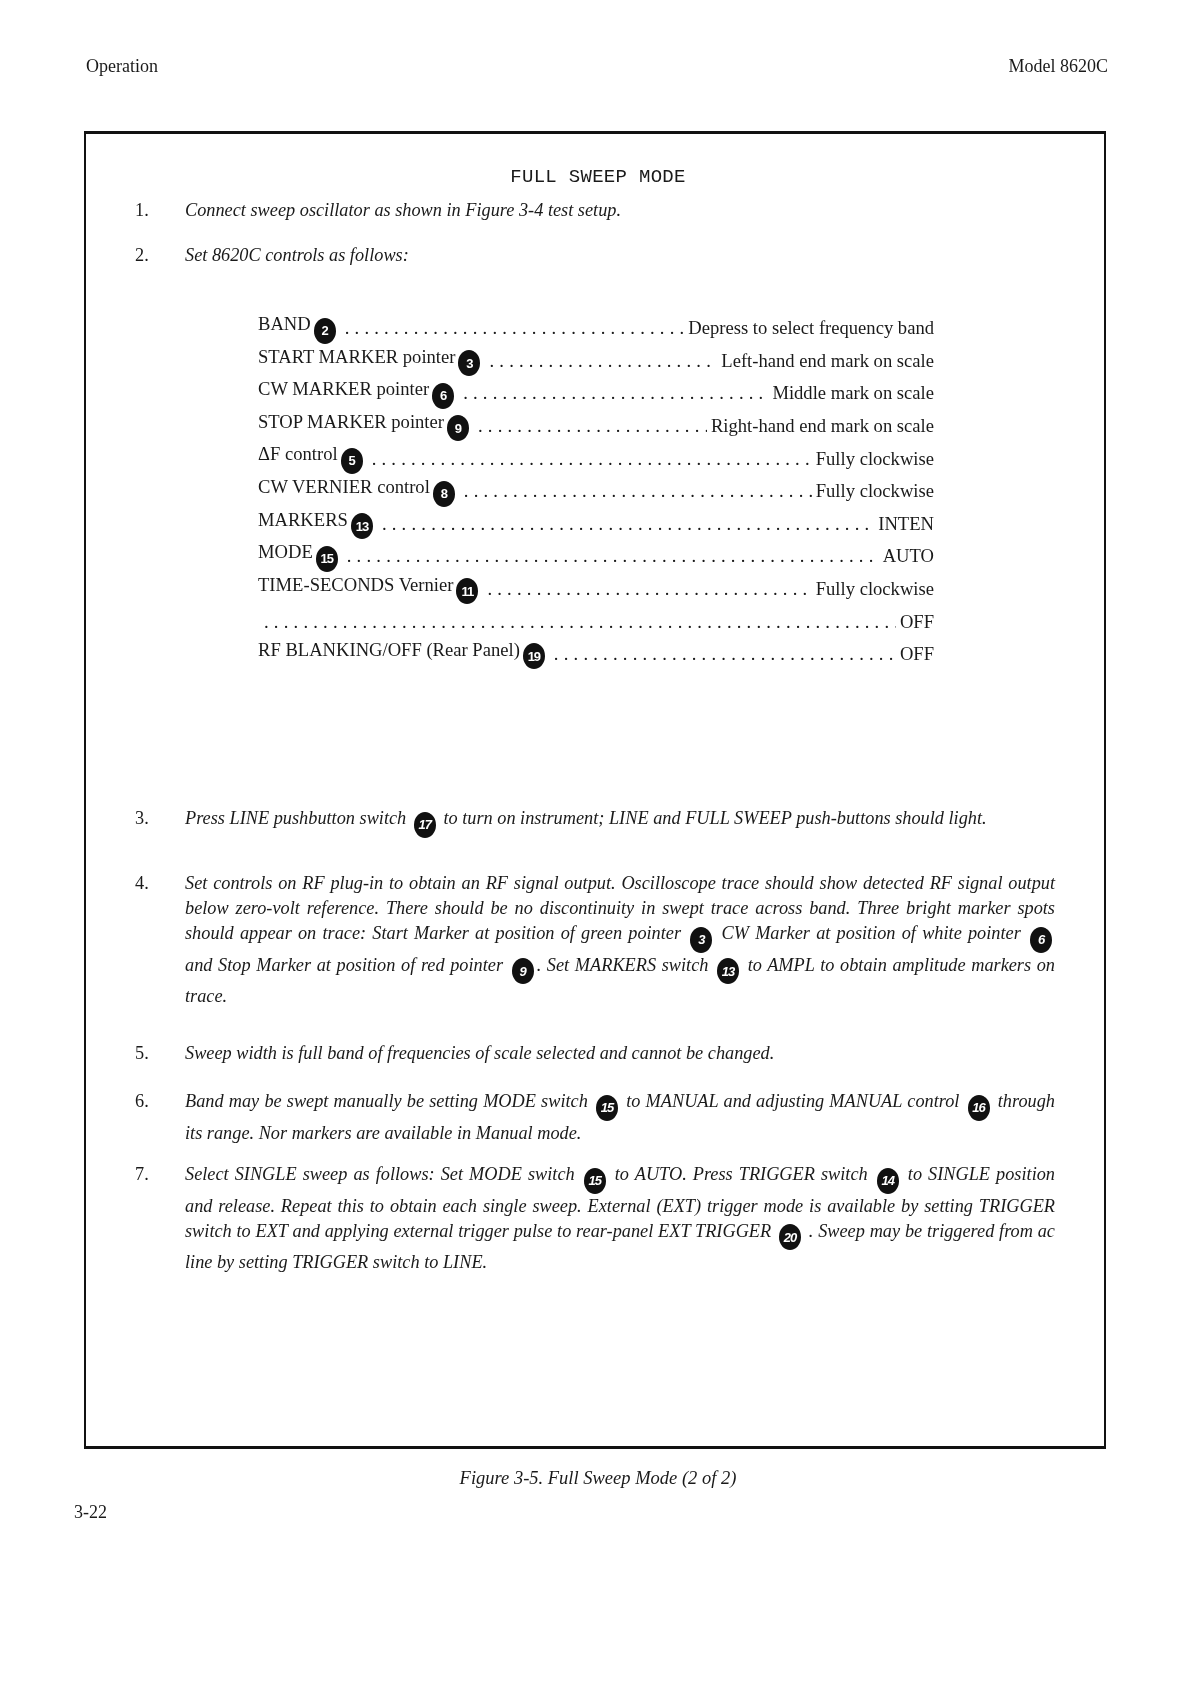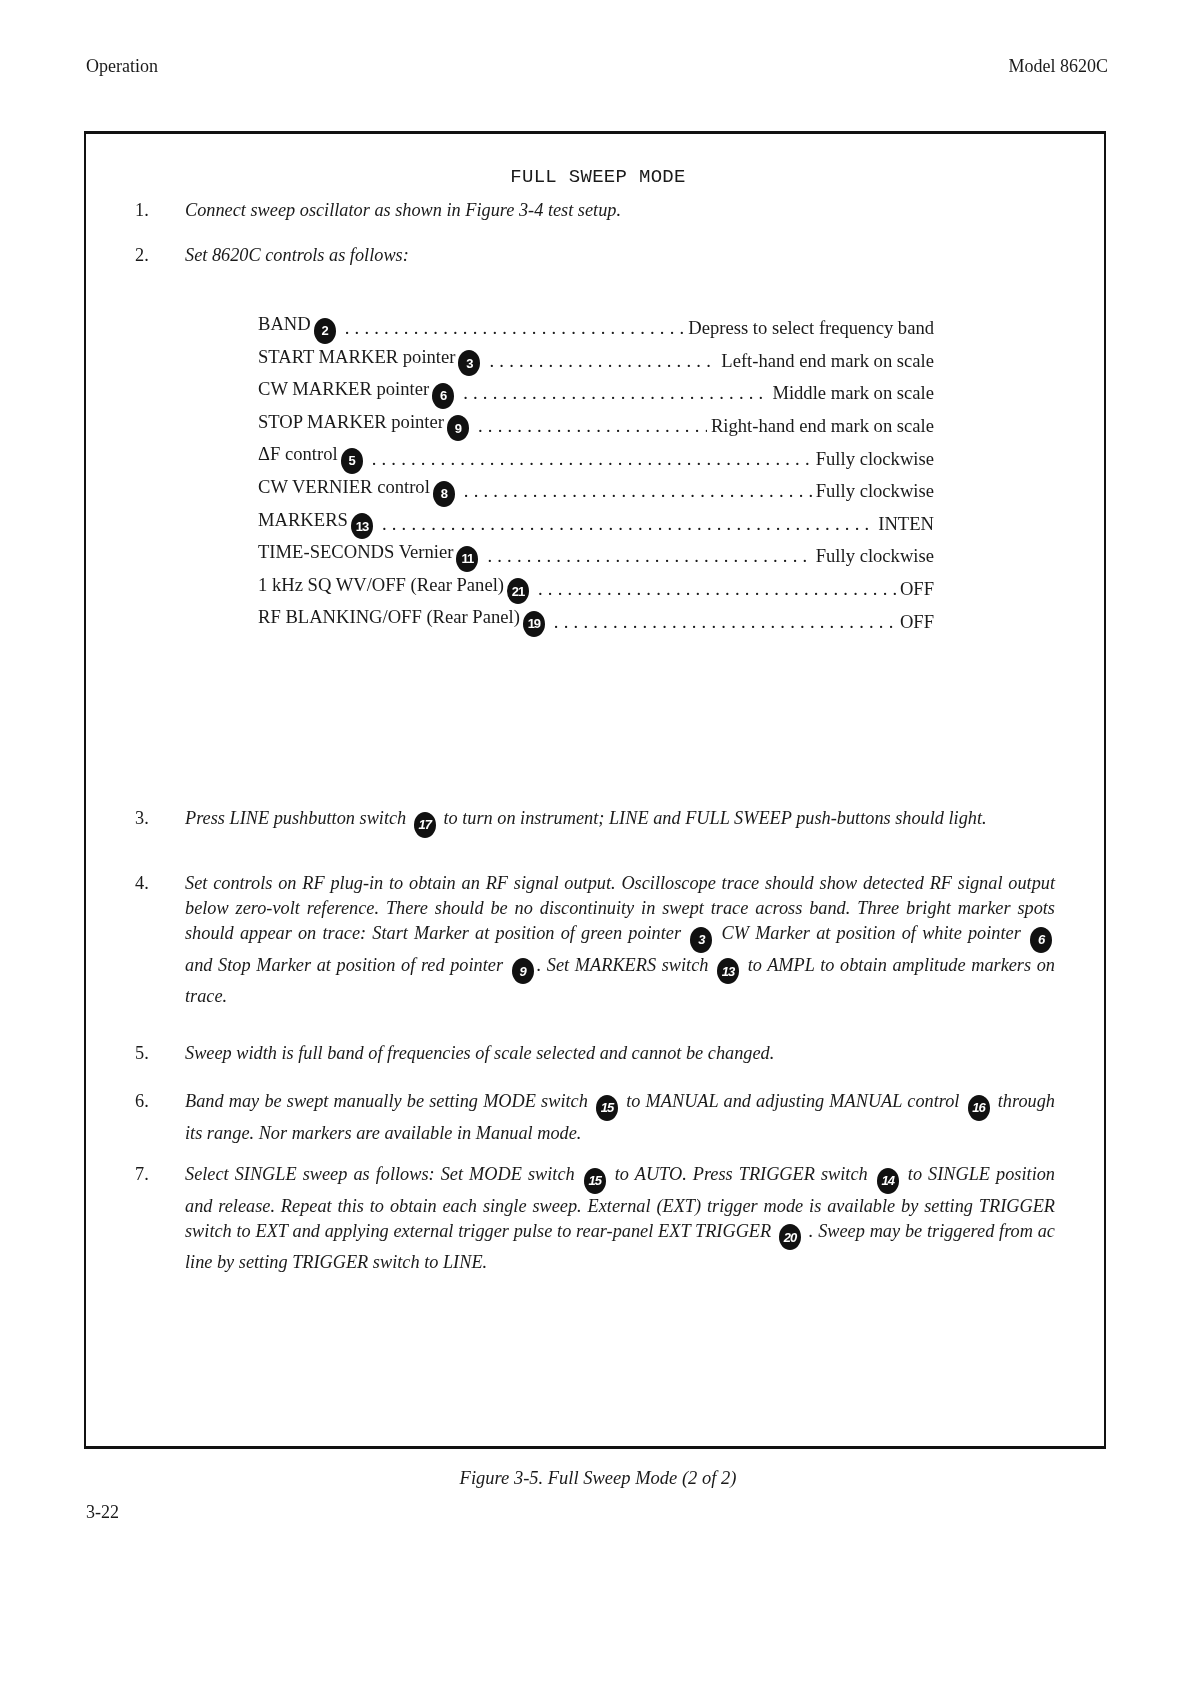--- a/index.html
+++ b/index.html
@@ -41,21 +41,21 @@
     display: inline-flex; align-items: center; justify-content: center;
     width: 22px; height: 26px; border-radius: 50%; background: #111; color: #fff;
     font-family: "Liberation Sans Narrow", "Liberation Sans", "DejaVu Sans", sans-serif;
     font-size: 13px; font-weight: bold; letter-spacing: -1px; vertical-align: -5px; margin: 0 3px;
   }
 
   .caption {
     position: absolute; left: 0; right: 0; top: 1468px; text-align: center;
     font-style: italic; font-size: 18.5px;
   }
-  .pagenum { position: absolute; left: 86px; top: 1502px; font-size: 18px; }
+  .pagenum { position: absolute; left: 74px; top: 1502px; font-size: 18px; }
 </style>
 </head>
 <body>
 
 <div class="hdr hdr-left">Operation</div>
 <div class="hdr hdr-right">Model 8620C</div>
 
 <div class="frame"></div>
 
 <div class="title">FULL SWEEP MODE</div>
@@ -100,26 +100,30 @@
     <span class="lbl"><span>CW VERNIER control</span><span class="badge">8</span></span>
     <span class="dots"></span>
     <span class="val">Fully clockwise</span>
   </div>
   <div class="srow">
     <span class="lbl"><span>MARKERS</span><span class="badge">13</span></span>
     <span class="dots"></span>
     <span class="val">INTEN</span>
   </div>
   <div class="srow">
+    <span class="lbl"><span>MODE</span><span class="badge">15</span></span>
+    <span class="dots"></span>
+    <span class="val">AUTO</span>
+  </div>
+  <div class="srow">
     <span class="lbl"><span>TIME-SECONDS Vernier</span><span class="badge">11</span></span>
     <span class="dots"></span>
     <span class="val">Fully clockwise</span>
   </div>
   <div class="srow">
-    <span class="lbl"><span>1 kHz SQ WV/OFF (Rear Panel)</span><span class="badge">21</span></span>
     <span class="dots"></span>
     <span class="val">OFF</span>
   </div>
   <div class="srow">
     <span class="lbl"><span>RF BLANKING/OFF (Rear Panel)</span><span class="badge">19</span></span>
     <span class="dots"></span>
     <span class="val">OFF</span>
   </div>
 </div>
 

